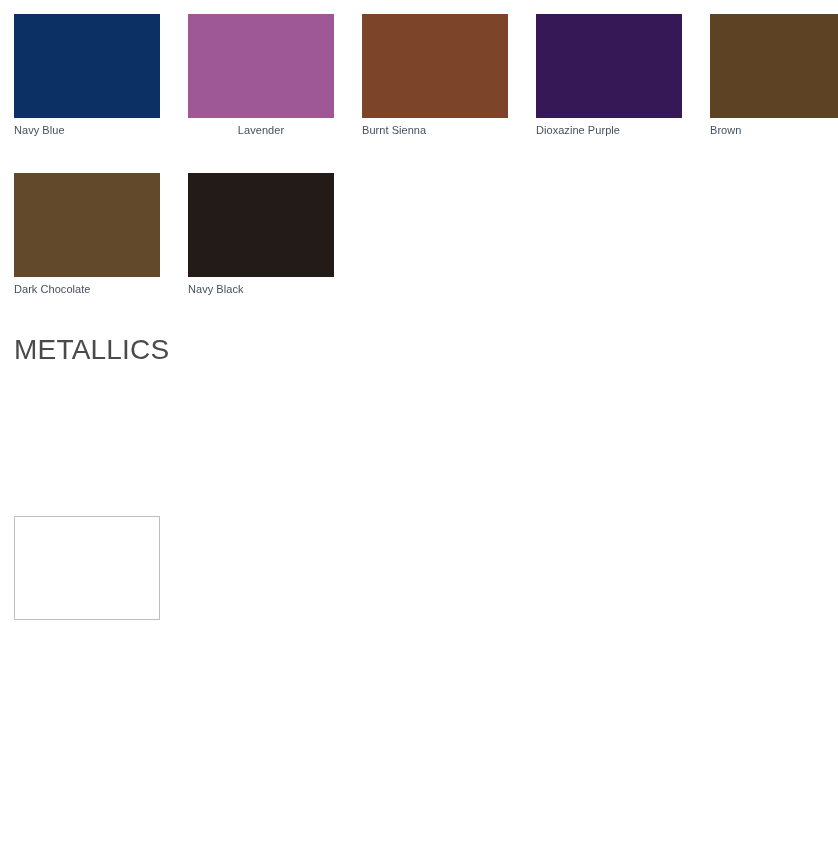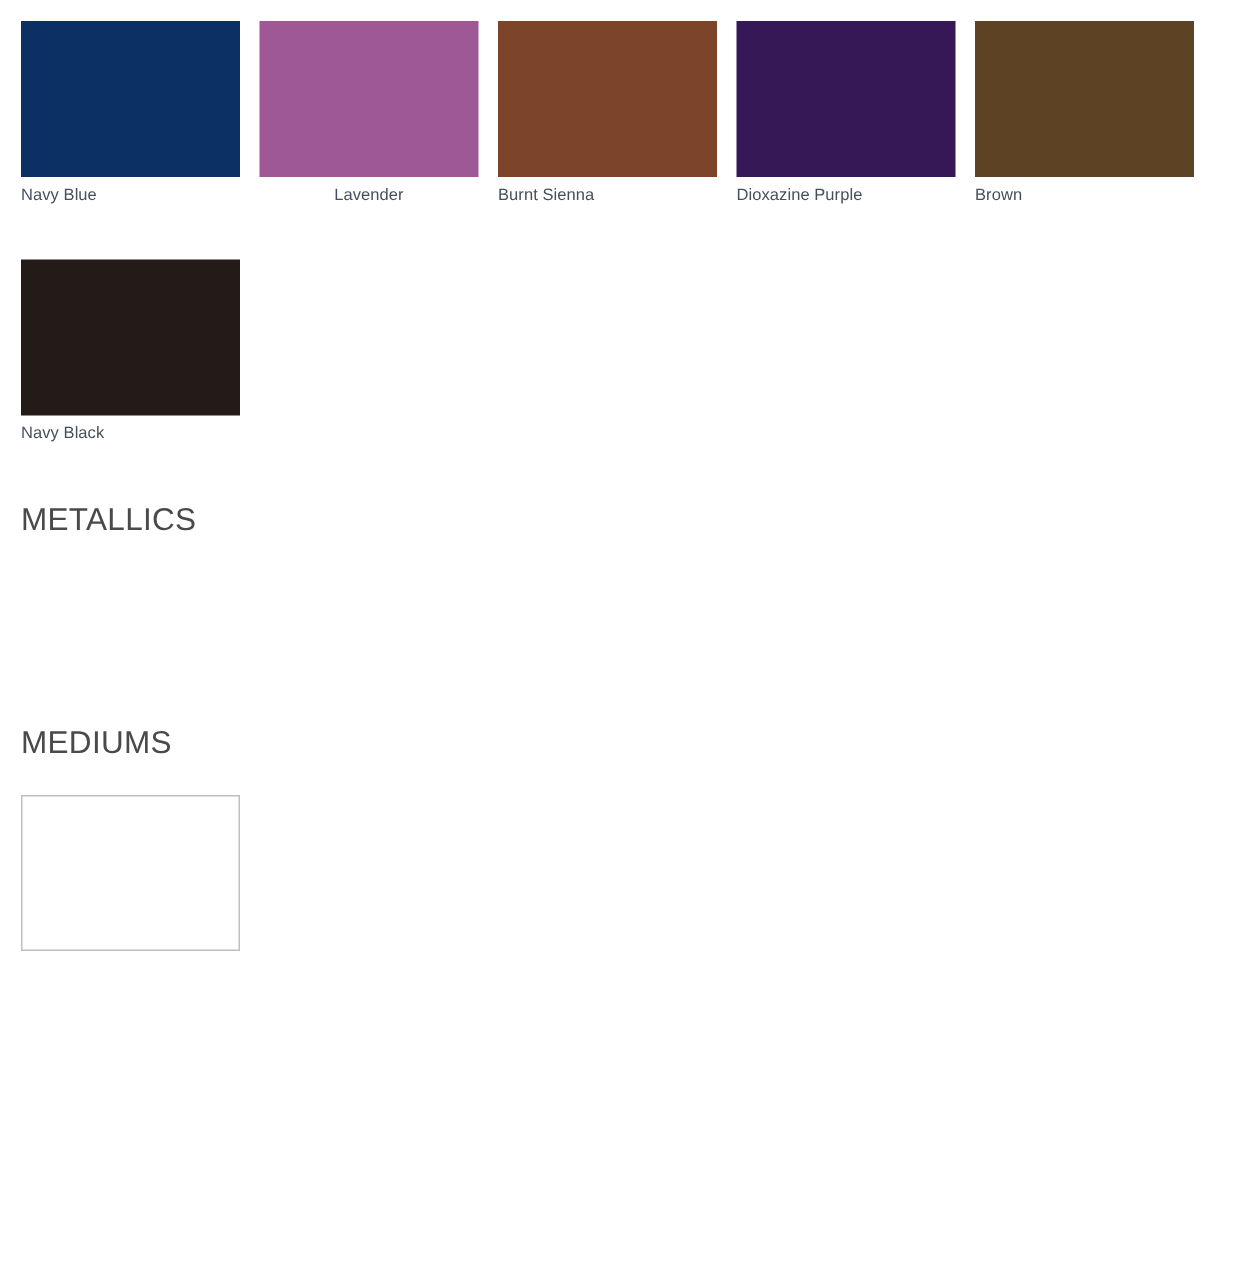--- a/index.html
+++ b/index.html
@@ -20,40 +20,40 @@
   .page {
     position: relative;
     width: 838px;
     height: 856px;
     padding: 0;
   }
 
   
   .section-heading {
     font-family: "Liberation Sans", sans-serif;
-    font-size: 21px;
+    font-size: 28px;
     font-weight: 300;
     letter-spacing: 0.2px;
     color: #4a4a4a;
     text-transform: uppercase;
     line-height: 1;
     margin: 0;
     padding: 0 0 0 14px;
   }
 
   
   .swatch-row {
     display: flex;
     flex-wrap: nowrap;
     padding-left: 14px;
     margin: 0;
   }
   .swatch-cell {
     width: 146px;
-    margin-right: 13px;
+    margin-right: 28px;
     flex: 0 0 auto;
   }
   .swatch-chip {
     width: 146px;
     height: 104px;
     display: block;
     background-color: #cccccc;
   }
   .swatch-chip.bordered {
     width: 144px;
@@ -156,20 +156,24 @@
       <div class="swatch-cell">
         <span class="swatch-chip" style="background-color: rgb(94, 66, 36);"></span>
         <div class="swatch-label" style="color: rgb(69, 80, 92);">Brown</div>
       </div>
     </div>
 
     <div class="row-gap"></div>
 
     <div class="swatch-row">
       <div class="swatch-cell">
+        <span class="swatch-chip" style="background-color: rgb(99, 73, 44);"></span>
+        <div class="swatch-label" style="color: rgb(69, 80, 92);">Dark Chocolate</div>
+      </div>
+      <div class="swatch-cell">
         <span class="swatch-chip" style="background-color: rgb(34, 27, 23);"></span>
         <div class="swatch-label" style="color: rgb(69, 80, 92);">Navy Black</div>
       </div>
     </div>
   </div>
 
   <div class="heading-gap-top"></div>
   <div>
     <h2 class="section-heading" style="color: rgb(74, 74, 74);">METALLICS</h2>
     <div class="heading-gap-bottom"></div>
@@ -177,21 +181,20 @@
     </div>
   </div>
 
   <div class="heading-gap-top"></div>
   <div>
     <div class="heading-gap-bottom"></div>
   </div>
 
   <div class="heading-gap-top"></div>
   <div>
-    <h2 class="section-heading" style="color: rgb(74, 74, 74);">MEDIUMS</h2>
     <div class="heading-gap-bottom"></div>
     <div class="swatch-row">
       <div class="swatch-cell">
         <span class="swatch-chip bordered" style="background-color: rgb(255, 255, 255); border-color: rgb(191, 191, 191);"></span>
 
       </div>
     </div>
   </div>
 
 </div>

